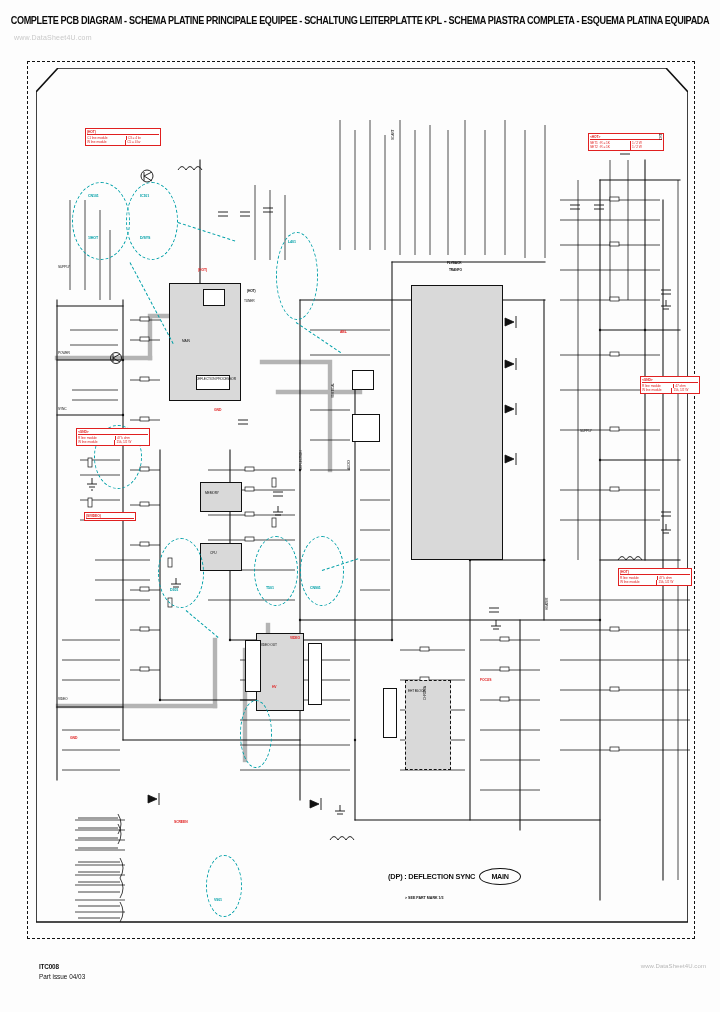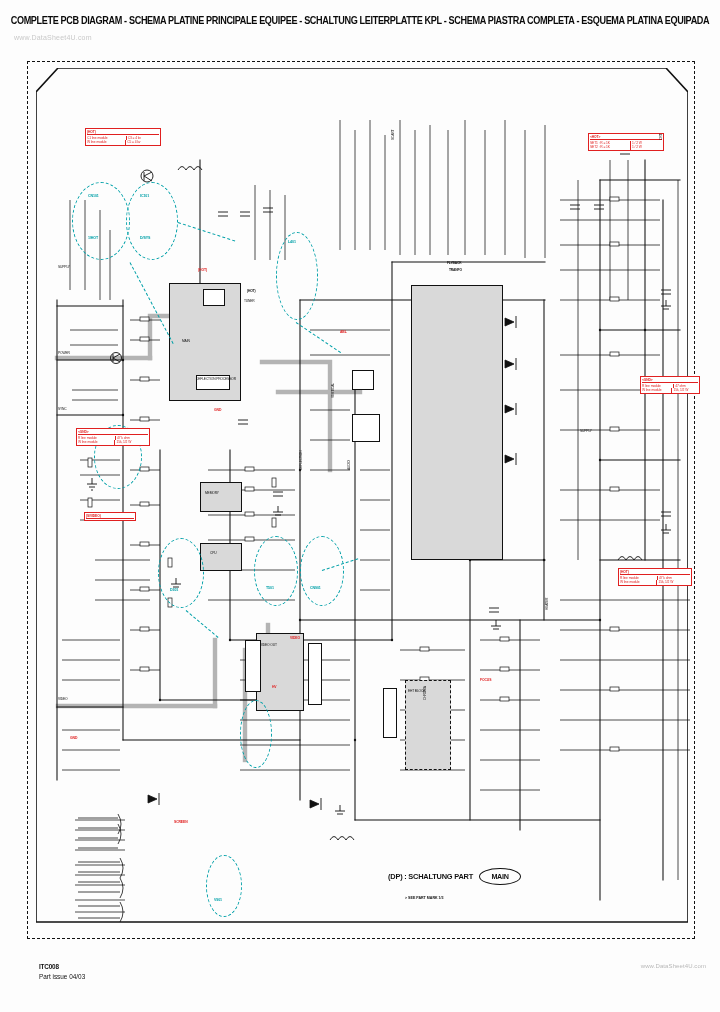--- a/index.html
+++ b/index.html
@@ -598,21 +598,21 @@
   <div class="lbl v" style="left:546px; top:610px;">HEATER</div>
   <div class="lbl" style="left:580px; top:430px;">SUPPLY</div>
   <div class="lbl v" style="left:424px; top:700px;">CHROMA</div>
   <div class="lbl" style="left:182px; top:340px;">MAIN</div>
   <div class="lbl" style="left:196px; top:378px;">DEFLECTION PROCESSOR</div>
   <div class="lbl" style="left:205px; top:492px;">MEMORY</div>
   <div class="lbl" style="left:210px; top:552px;">CPU</div>
   <div class="lbl" style="left:408px; top:690px;">EHT BLOCK</div>
   <div class="lbl" style="left:260px; top:644px;">VIDEO OUT</div>
 
-  <div id="dp-label">(DP) : SCHALTUNG PART</div>
+  <div id="dp-label">(DP) : DEFLECTION SYNC</div>
   <div id="main-oval">MAIN</div>
   <div id="dp-sub">&gt; SEE PART MARK 1/3</div>
 
   <div id="footer-left">
     <div class="code">ITC008</div>
     <div>Part issue 04/03</div>
   </div>
   <div id="footer-right">www.DataSheet4U.com</div>
 
 </div>

